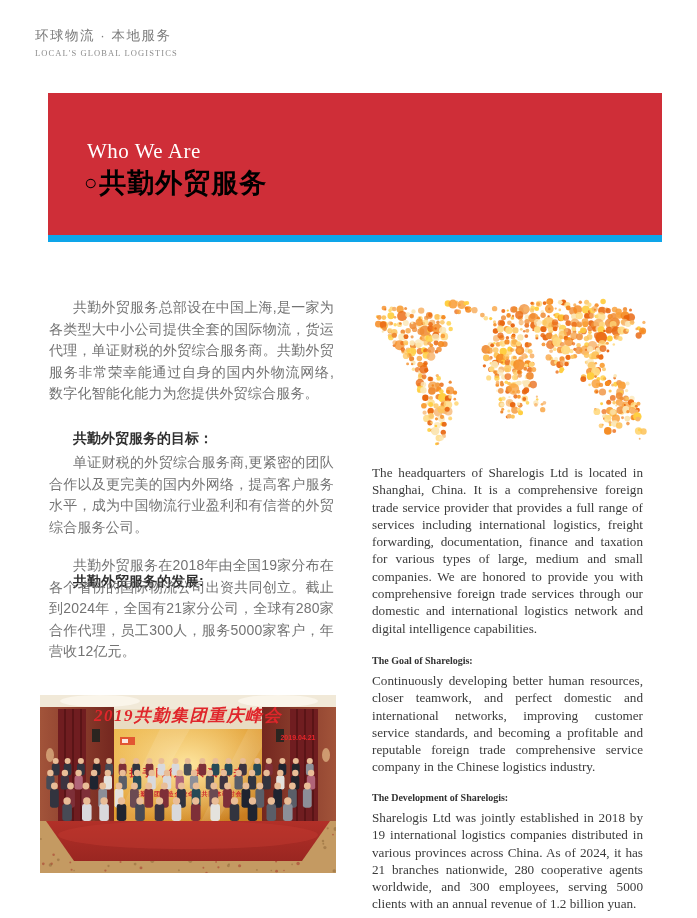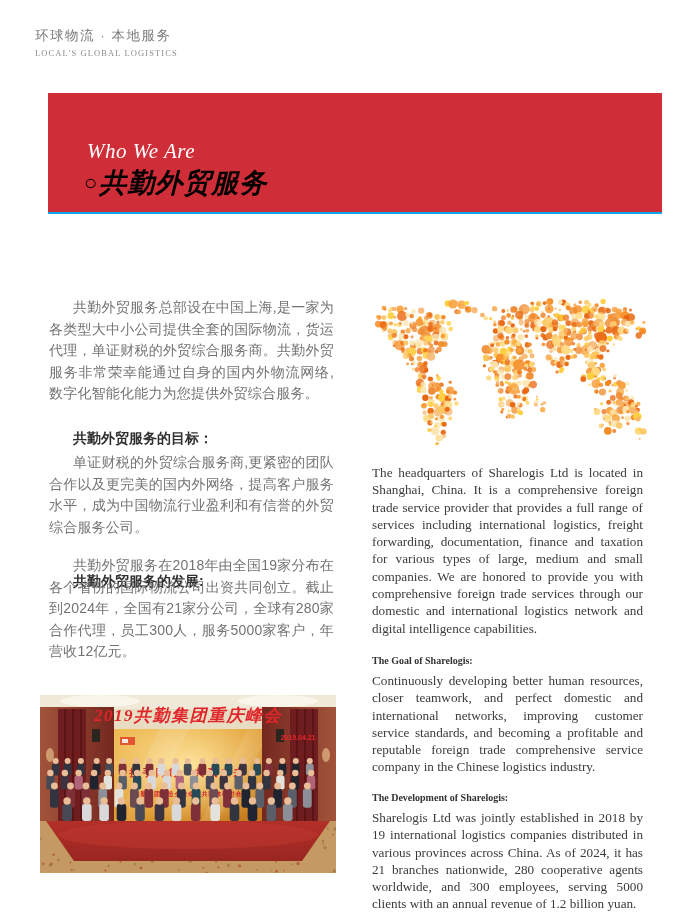--- a/index.html
+++ b/index.html
@@ -7,22 +7,22 @@
         font-family:"Liberation Sans",sans-serif;}
   .page *{box-sizing:border-box;}
 
   
   .hdr{position:absolute;left:35px;top:27px;}
   .hdr-zh{font-size:13.5px;color:#7b7b7b;letter-spacing:1.5px;}
   .hdr-en{margin-top:3px;font-family:"Liberation Serif",serif;font-size:8.5px;
           color:#8d8d8d;letter-spacing:1.1px;}
 
   
-  .banner{position:absolute;left:48px;top:93px;width:614px;height:121px;
-          background:#cf2e38;border-bottom:2px solid #0ea5e9;font-style:italic;}
+  .banner{position:absolute;left:48px;top:93px;width:614px;height:149px;
+          background:#cf2e38;border-bottom:7px solid #0ea5e9;}
   .banner-en{position:absolute;left:39px;top:46px;font-family:"Liberation Serif",serif;
              font-size:21px;color:#ffffff;letter-spacing:0.5px;}
   .banner-zh{position:absolute;left:36px;top:72px;font-size:27px;font-weight:bold;
              color:#000000;letter-spacing:1px;}
   .banner-zh .ring{font-size:22px;font-weight:normal;vertical-align:2px;margin-right:1px;}
 
   
   .zh-p{position:absolute;left:49px;width:285px;margin:0;font-size:14px;line-height:21.5px;
         text-align:justify;color:#737373;letter-spacing:0.2px;}
   .zh-ind{text-indent:24px;}

